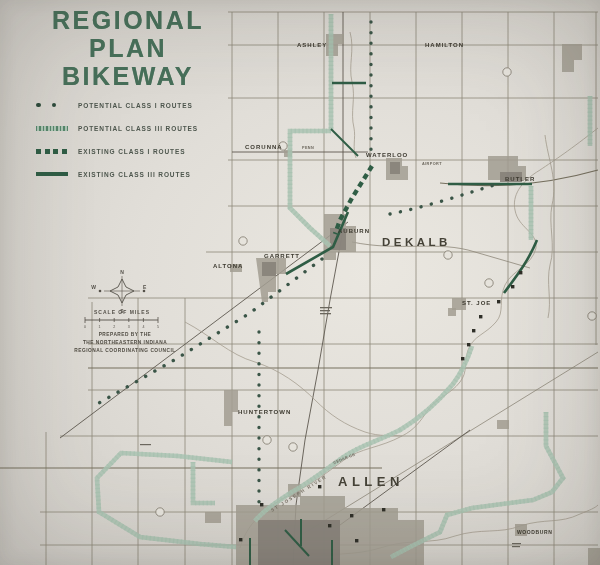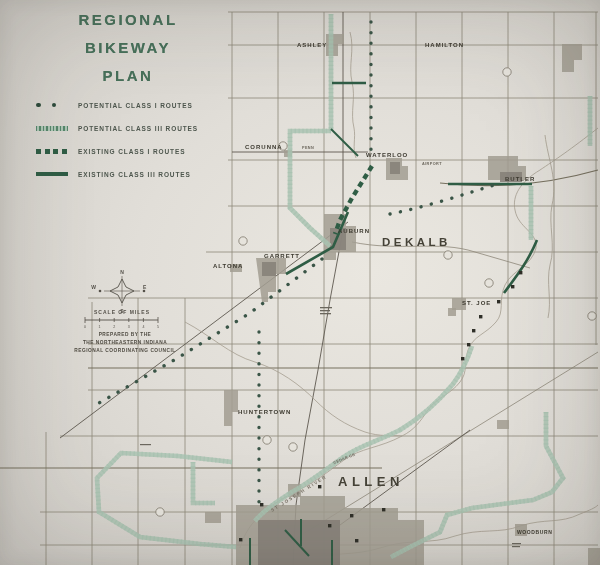--- a/index.html
+++ b/index.html
@@ -3,21 +3,21 @@
 <meta charset="utf-8">
 <style>
   html,body{margin:0;padding:0;background:#c9c6c1;}
   #stage{position:relative;width:600px;height:565px;overflow:hidden;
     background:radial-gradient(ellipse at 62% 48%, #eae7e0 0%, #e1ded8 45%, #d6d3cd 80%, #cfccc7 100%);
     font-family:"Liberation Sans", sans-serif;}
   #stage::after{content:"";position:absolute;inset:0;pointer-events:none;
     box-shadow:inset 0 0 110px rgba(70,64,55,.22), inset 0 0 18px rgba(70,64,55,.10);}
   
   .title{position:absolute;left:38px;top:6px;width:180px;text-align:center;
-    color:#47705a;font-weight:700;font-size:15px;line-height:28px;letter-spacing:2.5px;
+    color:#47705a;font-weight:700;font-size:25px;line-height:28px;letter-spacing:2.5px;
     text-shadow:0 0 .6px rgba(71,112,90,.65);}
   
   .legend{position:absolute;left:36px;top:98px;display:flex;flex-direction:column;gap:9px;}
   .lg-row{display:flex;align-items:center;height:14px;}
   .lg-sym{width:32px;margin-right:10px;display:flex;align-items:center;}
   .lg-label{font-size:6.5px;font-weight:700;letter-spacing:.9px;color:#4d564d;white-space:nowrap;}
   .sym-dots{display:flex;gap:11px;align-items:center;}
   .sym-dots i{width:4.5px;height:4.5px;border-radius:50%;background:#2c4a3a;display:block;}
   .sym-hatch{width:32px;height:5px;
     background:repeating-linear-gradient(90deg,#57876b 0 1.4px,#aec6b6 1.4px 3.4px);}
@@ -242,22 +242,22 @@
       <rect class="bar" x="320" y="310" width="10" height="1.3"></rect>
       <rect class="bar" x="320" y="313" width="11" height="1.3"></rect>
       <rect class="bar" x="512" y="543" width="9" height="1.2"></rect>
       <rect class="bar" x="512" y="546" width="8" height="1.2"></rect>
       <rect class="bar" x="140" y="444" width="11" height="1.2"></rect>
     </g>
   </svg>
 
   <div class="title">
     <div>REGIONAL</div>
+    <div>PLAN</div>
     <div>BIKEWAY</div>
-    <div>PLAN</div>
   </div>
 
   <div class="legend">
     <div class="lg-row">
       <span class="lg-sym">
         <span class="sym-dots">
             <i></i>
             <i></i>
           </span>
       </span>

